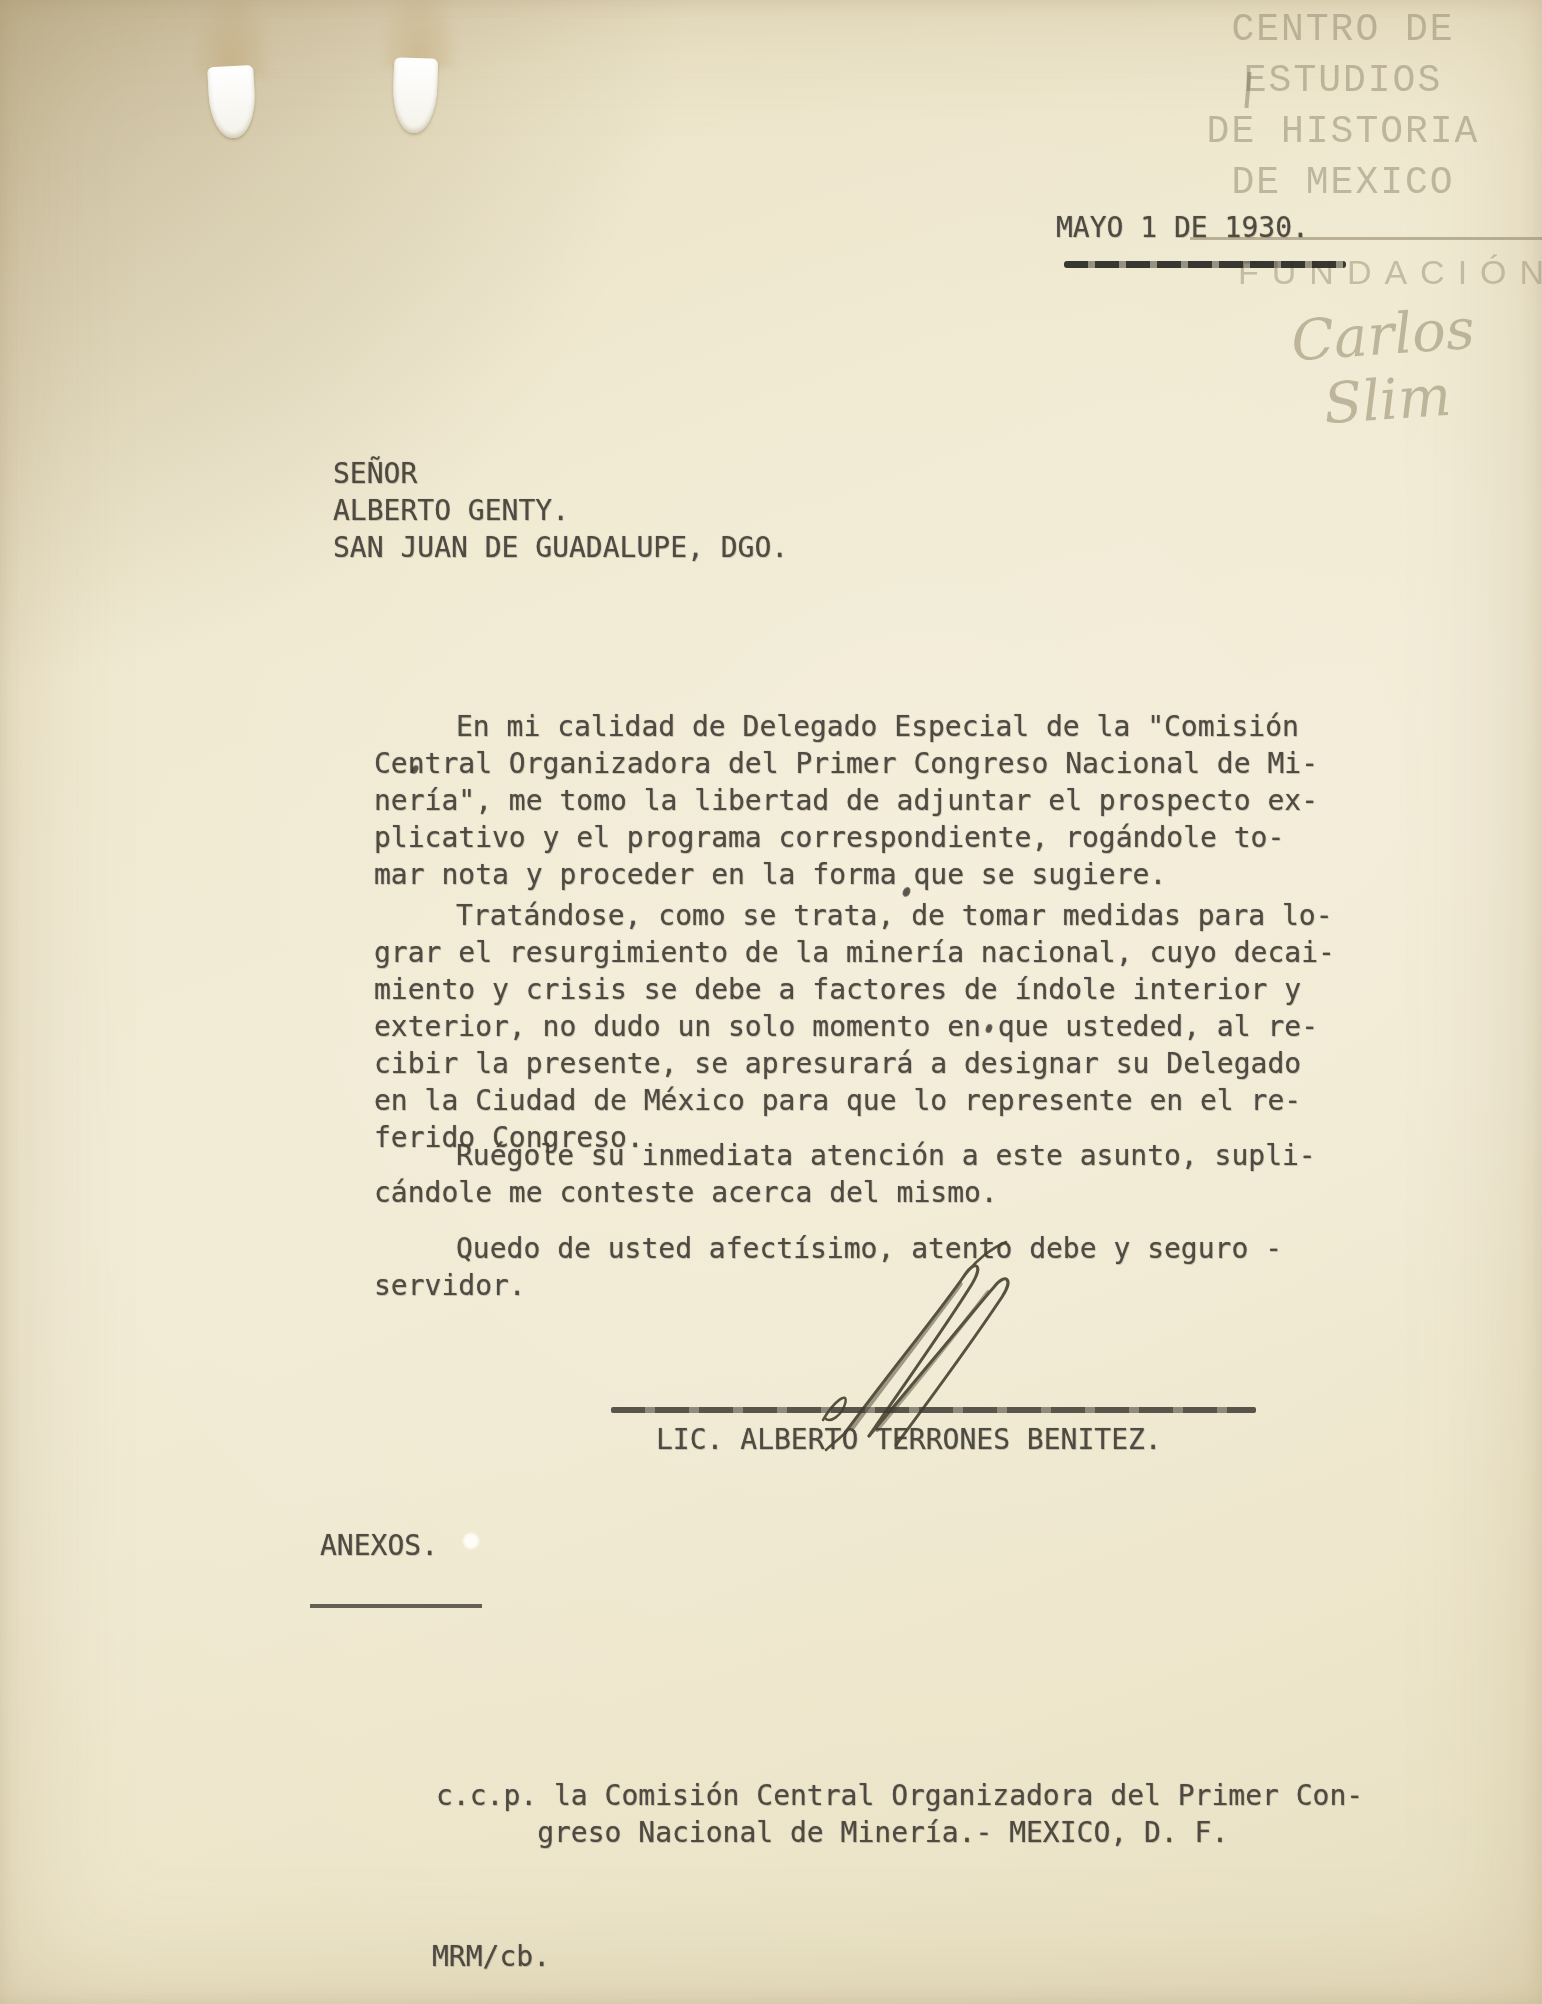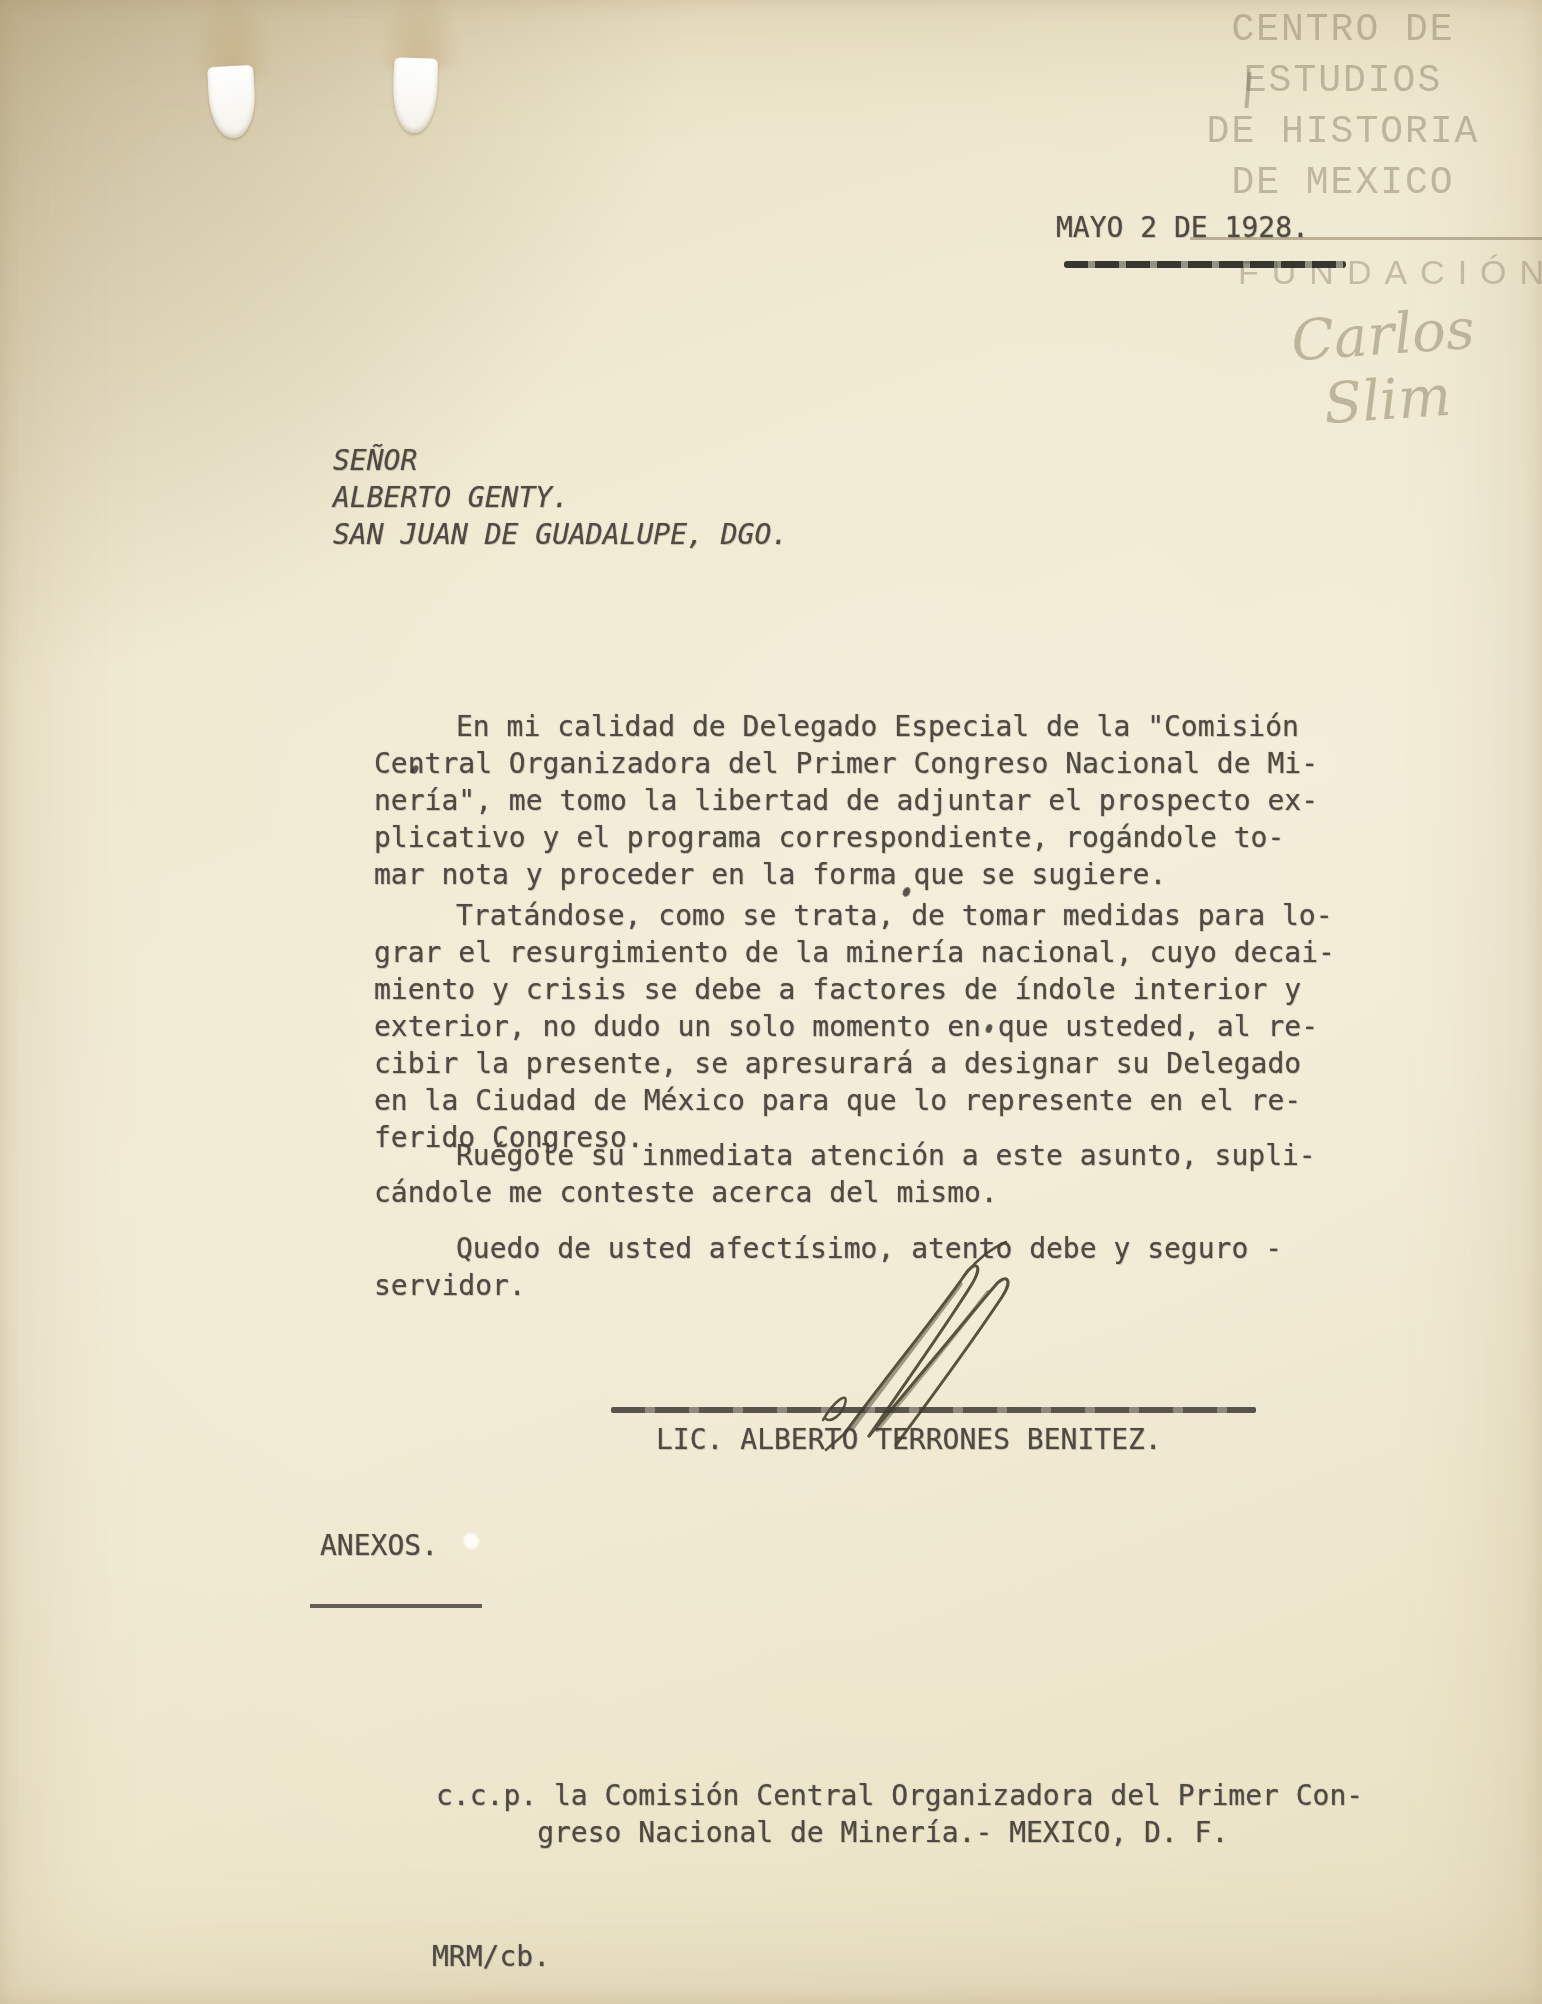--- a/index.html
+++ b/index.html
@@ -95,24 +95,24 @@
 
   <div class="wm-serif">CENTRO DE
 ESTUDIOS
 DE HISTORIA
 DE MEXICO</div>
   <div class="rule" style="left:1190px; top:237px; width:352px; height:3px; background:rgba(140,128,100,0.55);"></div>
   <div class="wm-foundation">FUNDACIÓN</div>
   <div class="wm-script">Carlos Slim</div>
   <div style="position:absolute; left:1246px; top:72px; width:4px; height:36px; background:rgba(120,110,90,0.45); transform:rotate(5deg); filter:blur(0.6px);"></div>
 
-  <div class="tw" style="left:1056px; top:209px;">MAYO 2 DE 1928.</div>
+  <div class="tw" style="left:1056px; top:209px;">MAYO 1 DE 1930.</div>
   <div class="rule" style="left:1064px; top:261px; width:282px; height:7px; border-radius:3px; background:repeating-linear-gradient(90deg, rgba(40,40,36,0.92) 0 24px, rgba(40,40,36,0.45) 24px 31px);"></div>
 
-  <div class="tw" style="left:333px; top:442px;font-style:italic;">SEÑOR
+  <div class="tw" style="left:333px; top:455px;">SEÑOR
 ALBERTO GENTY.
 SAN JUAN DE GUADALUPE, DGO.</div>
 
   <div class="tw para" style="left:333px; top:708px;">En mi calidad de Delegado Especial de la "Comisión
 Central Organizadora del Primer Congreso Nacional de Mi-
 nería", me tomo la libertad de adjuntar el prospecto ex-
 plicativo y el programa correspondiente, rogándole to-
 mar nota y proceder en la forma que se sugiere.</div>
   <div class="tw para" style="left:333px; top:897px;">Tratándose, como se trata, de tomar medidas para lo-
 grar el resurgimiento de la minería nacional, cuyo decai-

